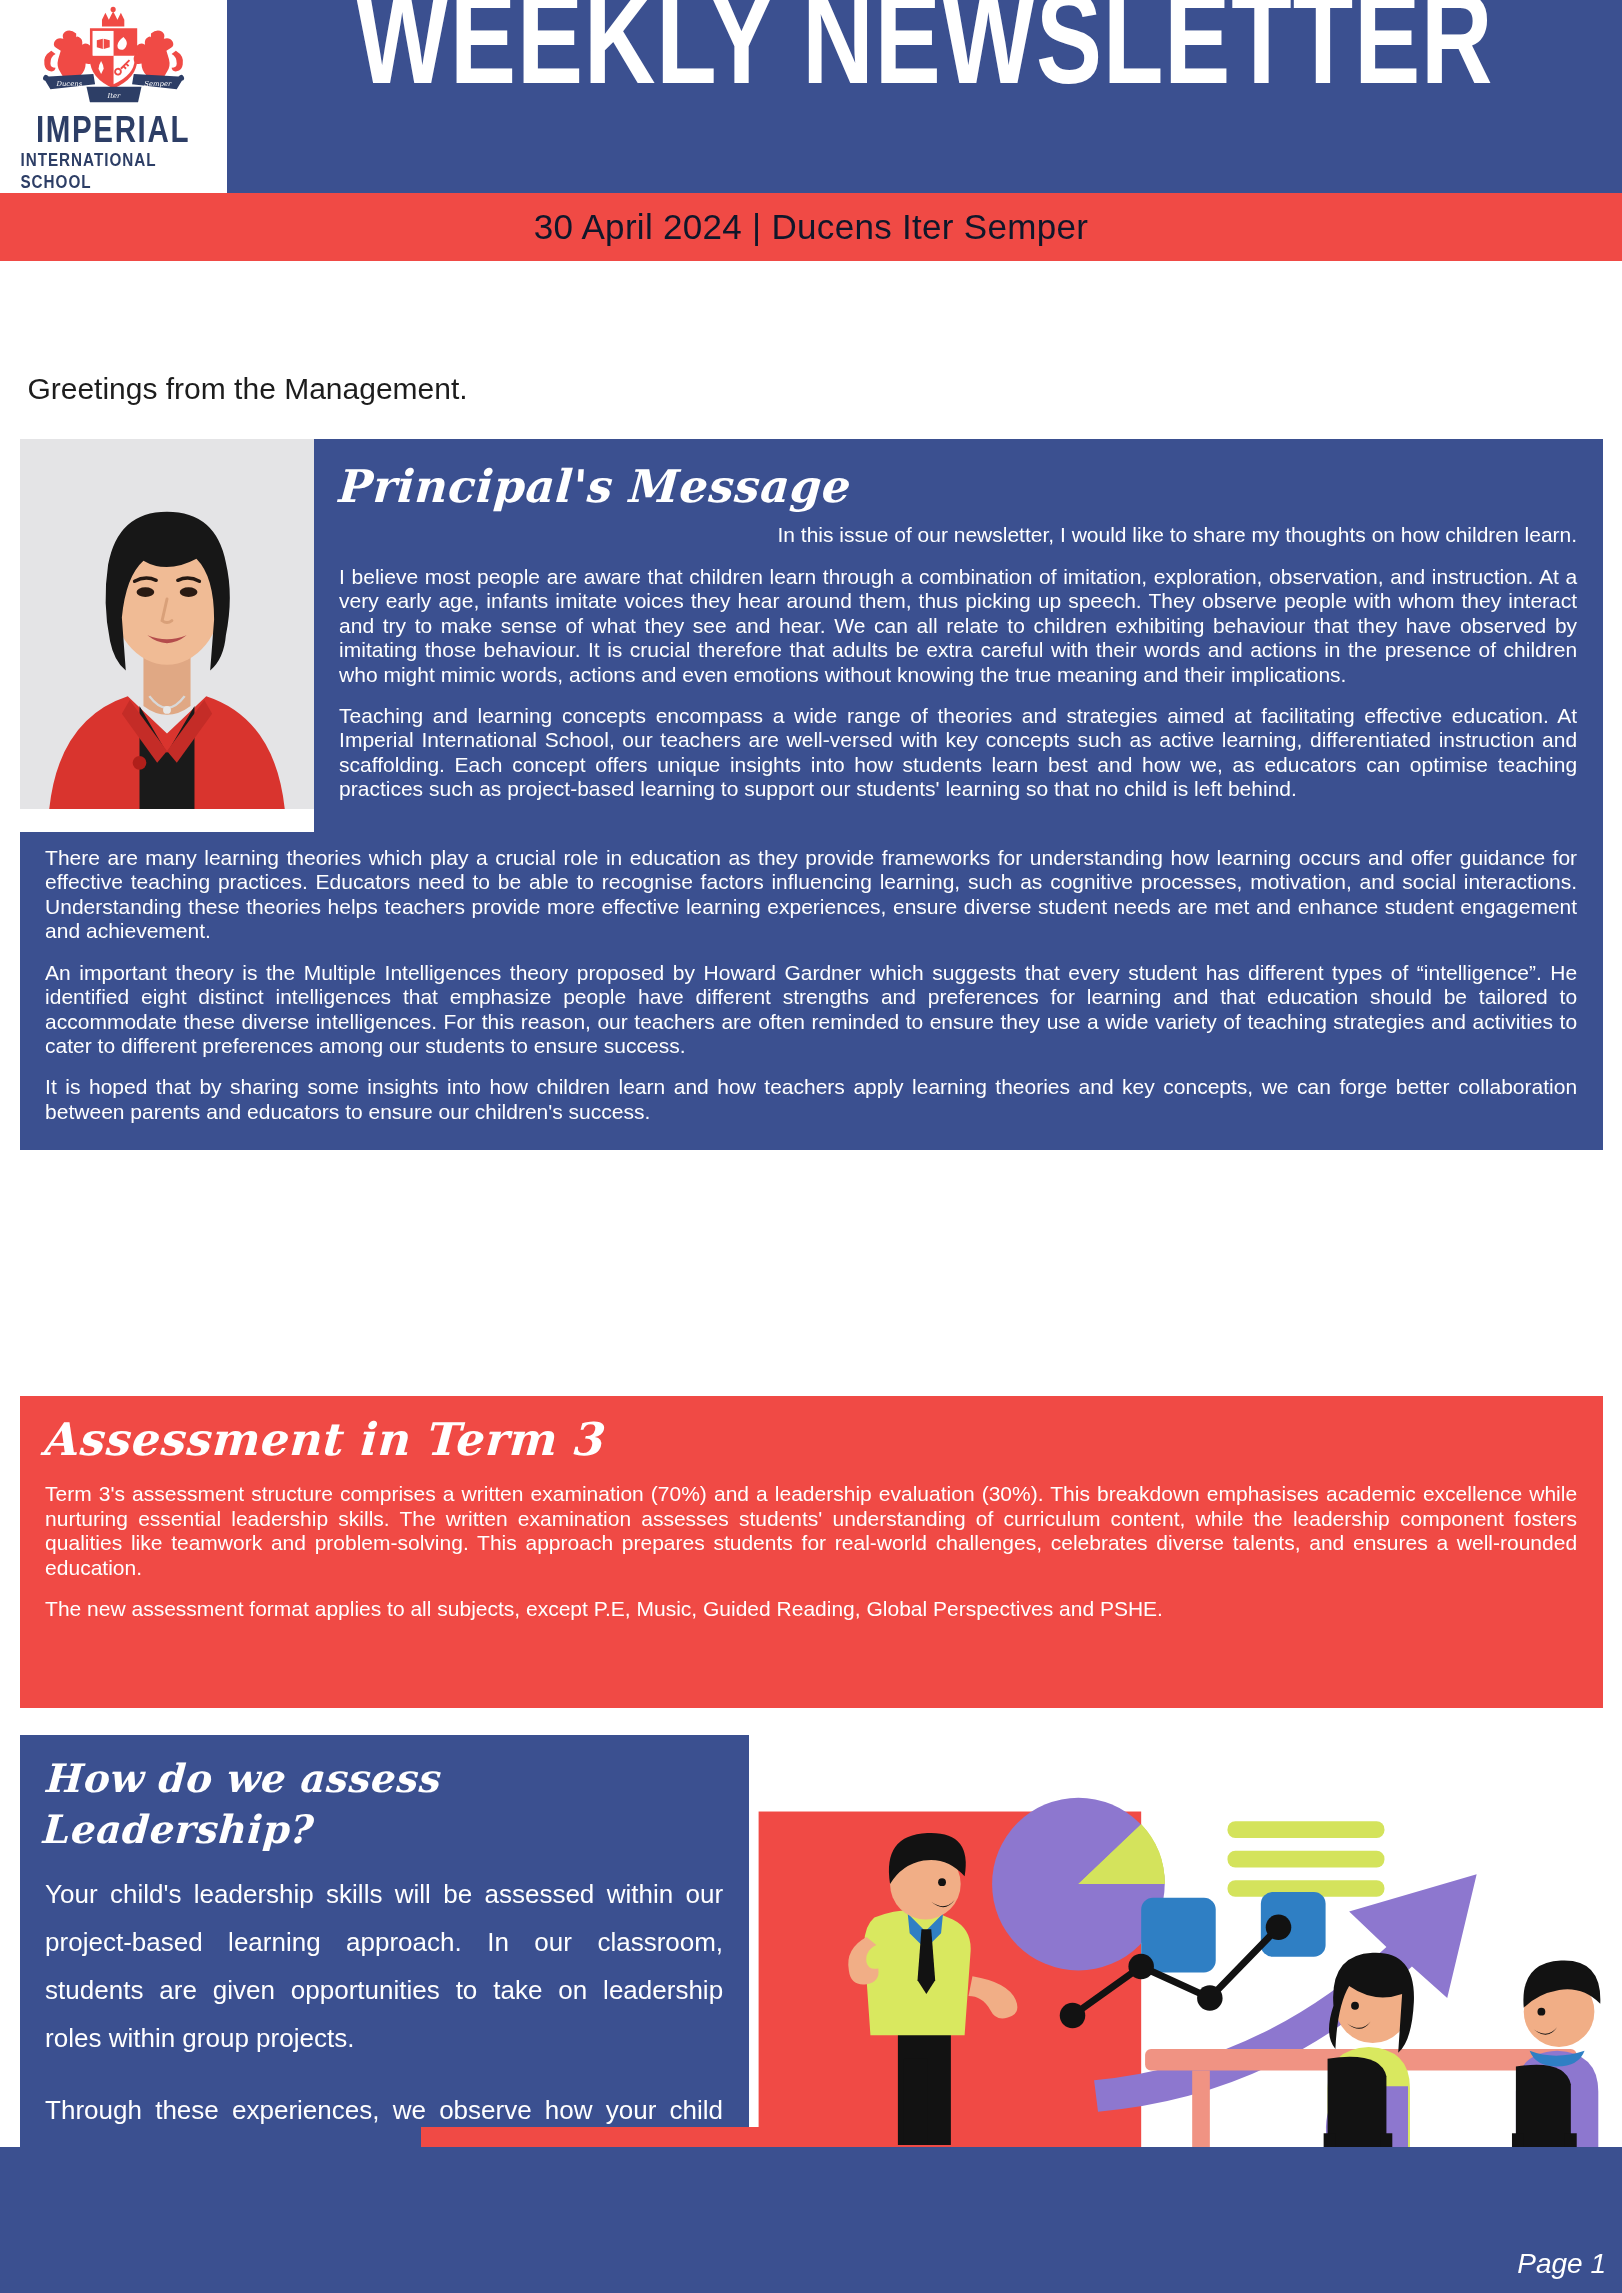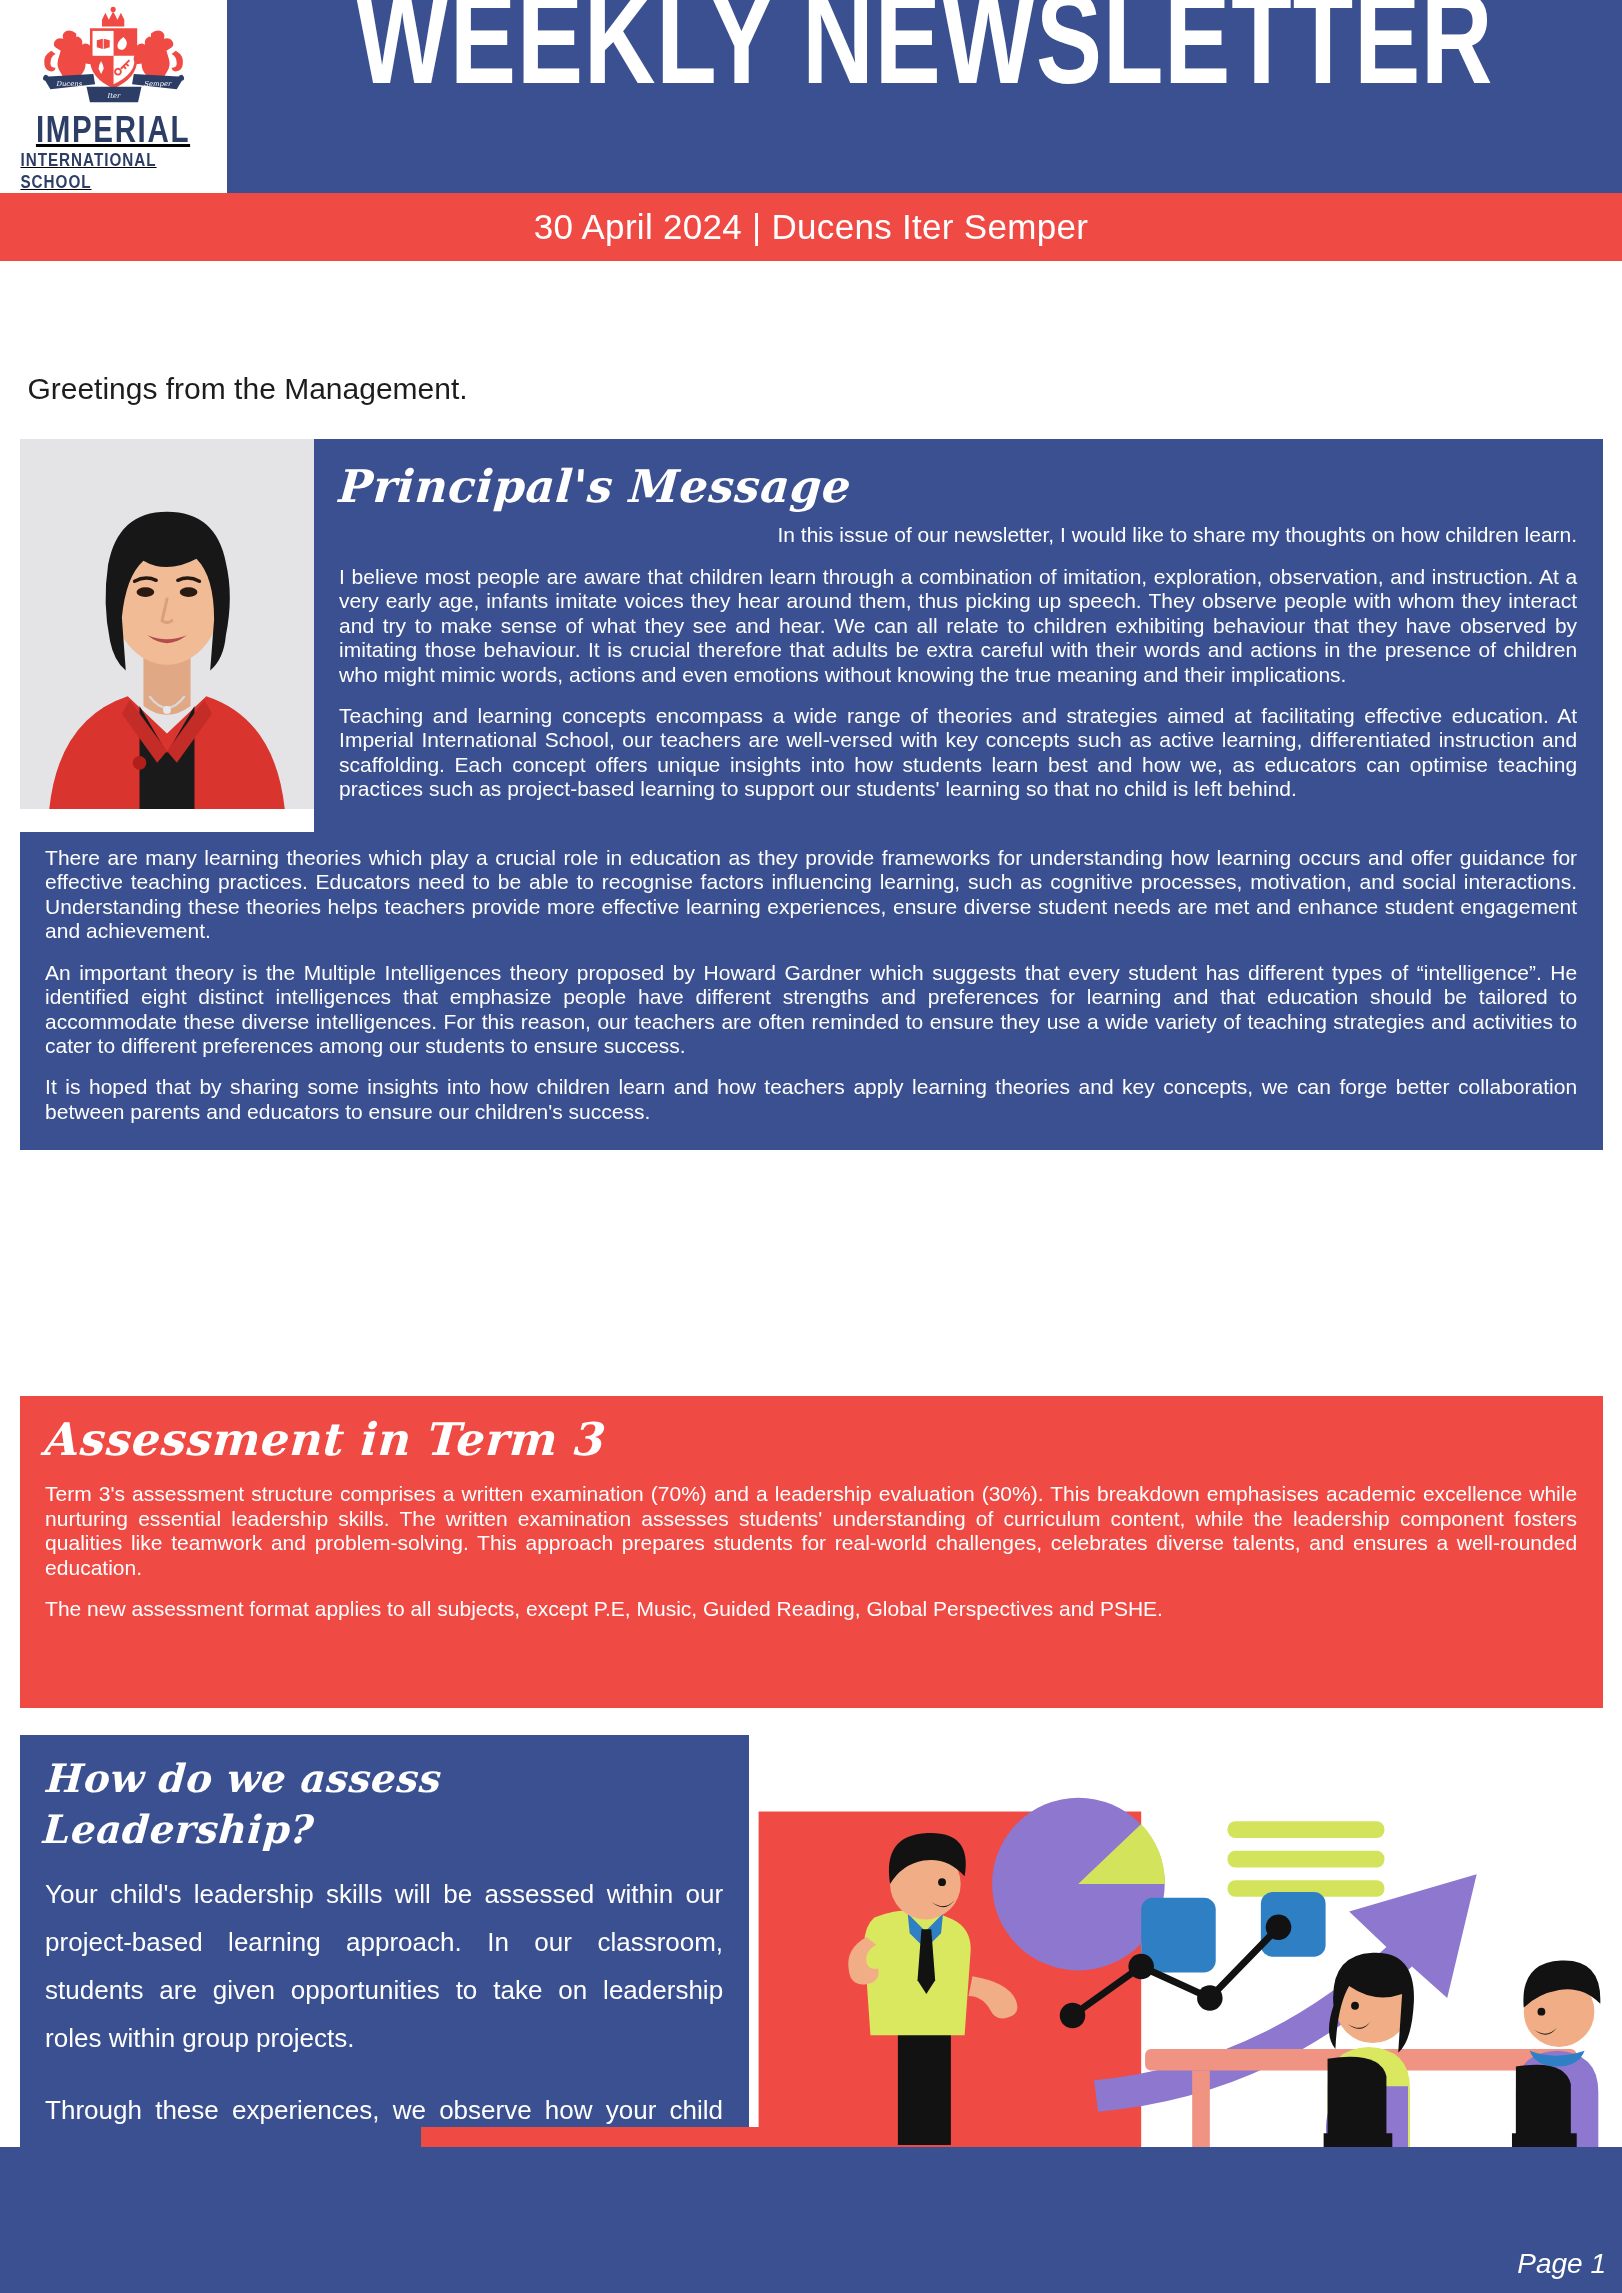--- a/index.html
+++ b/index.html
@@ -21,21 +21,20 @@
     width: 1622px; height: 193px;
     display: flex;
   }
   .logo-box {
     width: 227px; height: 193px;
     background: #ffffff;
     display: flex; flex-direction: column;
     align-items: center; justify-content: flex-start;
     padding-top: 5.9px;
     flex: 0 0 227px;
-    text-decoration: underline;
   }
   .crest { width: 192px; height: 116px; display: block; }
   .logo-word {
     font-family: "Liberation Sans Narrow", "Liberation Sans", sans-serif;
     font-weight: bold;
     color: #2d3e66;
     letter-spacing: 2px;
     font-size: 36px;
     line-height: 37px;
     transform: scaleX(0.82);
@@ -69,21 +68,21 @@
   }
 
   
   .date-bar {
     position: absolute; left: 0; top: 193px;
     width: 1622px; height: 68px;
     background: #f04a45;
     display: flex; align-items: center; justify-content: center;
   }
   .date-bar .date-text {
-    color: #ffffff;
+    color: #0f172a;
     font-size: 35px;
     font-family: "Liberation Sans Narrow", "Liberation Sans", sans-serif;
     letter-spacing: 0.3px;
     white-space: nowrap;
   }
 
   
   .greeting {
     position: absolute; left: 27.4px; top: 372px;
     font-size: 30px;

